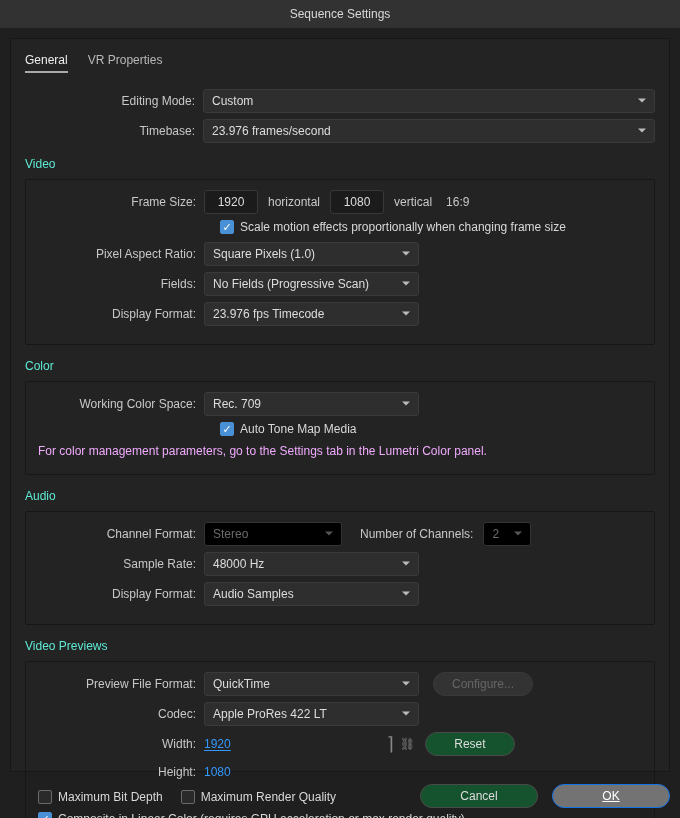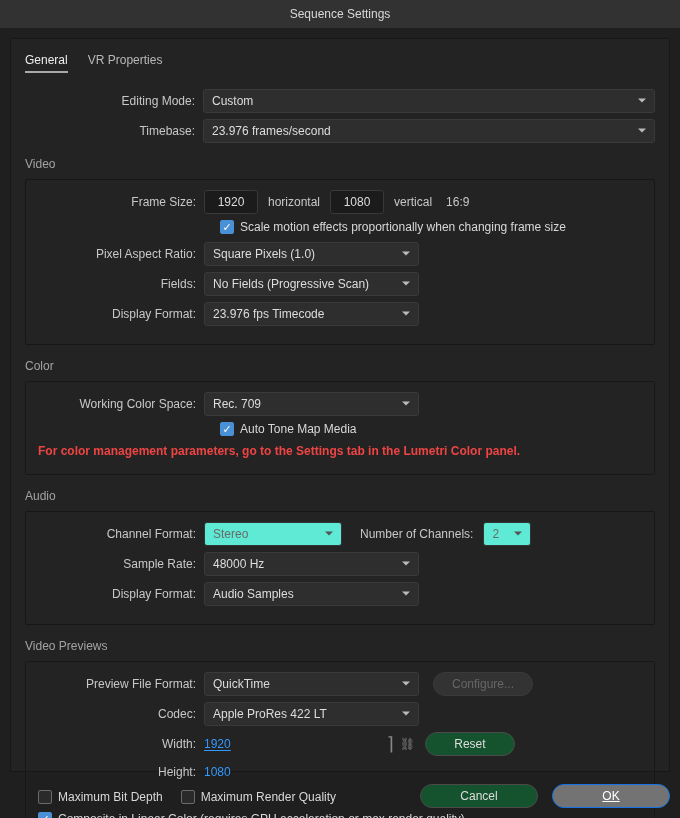--- a/index.html
+++ b/index.html
@@ -31,42 +31,42 @@
     display: inline-flex; align-items: center; position: relative; font-size:12px;
     cursor: pointer;
   }
   .select.full { flex: 1; }
   .select.mid { width: 215px; }
   .select::after {
     content: ""; position: absolute; right: 8px; top: 50%;
     transform: translateY(-30%);
     border: 4px solid transparent; border-top-color: #bbb;
   }
-  .select.disabled { color: #6a6a6a; background: #5eead4; border-color:#333; cursor:default;}
+  .select.disabled { color: #6a6a6a; background: #000000; border-color:#333; cursor:default;}
   .select.disabled::after { border-top-color: #555; }
   .num-input {
     background: #1b1b1b; border: 1px solid #383838; border-radius: 3px;
     color: #ddd; height: 24px; width: 54px; text-align: center; font-size:12px;
   }
   .inline-label { color: #c8c8c8; margin: 0 10px; font-size:12px;}
-  .section-title { color: #a3a3a3; margin: 14px 0 8px 0; font-size:12px;}
+  .section-title { color: #5eead4; margin: 14px 0 8px 0; font-size:12px;}
   .section-box {
     border: 1px solid #171717; border-radius: 2px;
     padding: 10px 12px 12px 12px; margin-bottom: 4px;
   }
   .checkbox {
     width: 14px; height: 14px; border-radius: 2px; border: 1px solid #6a6a6a;
     background: #2a2a2a; display: inline-flex; align-items:center; justify-content:center;
     margin-right: 6px; cursor:pointer; flex-shrink:0;
   }
   .checkbox.checked { background: #4a90d6; border-color:#4a90d6; }
   .checkbox.checked::after { content: "✓"; color: #fff; font-size: 11px; line-height:1;}
   .cbrow { display:flex; align-items:center; margin-left: 182px; margin-bottom:8px; margin-top:2px;}
   .cbrow-left { display:flex; align-items:center; margin-bottom:8px; margin-top:4px;}
-  .info { color: #ef4444; font-size:12px; margin-top:6px; margin-bottom:4px;font-weight:bold;}
+  .info { color: #f0abfc; font-size:12px; margin-top:6px; margin-bottom:4px;}
   .btn {
     background: #14532d; border: 1px solid #4a4a4a; border-radius: 14px;
     color: #ddd; height: 24px; padding: 0 18px; display:inline-flex;
     align-items:center; justify-content:center; cursor:pointer; font-size:12px;
   }
   .btn.disabled { color:#666; background:#333; border-color:#3a3a3a; cursor:default;}
   .btn.primary { background: #737373; border-color:#1473e6; color:#fff;text-decoration:underline;}
   .linkval { color:#3399ff; cursor:pointer; text-decoration: none; font-size:12px;}
   .linkval.u { text-decoration: underline; text-underline-offset: 2px;}
   .footer {

